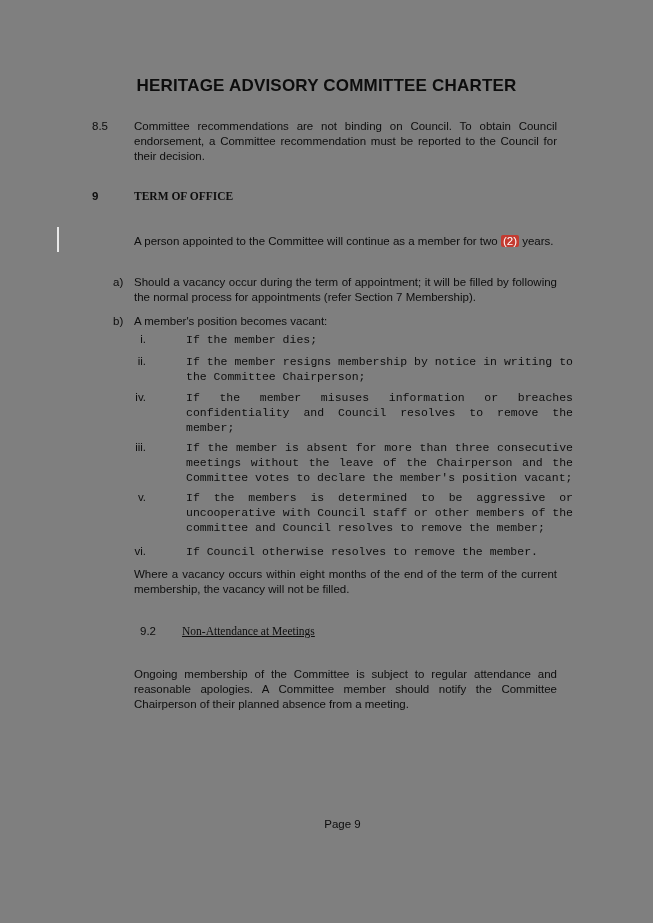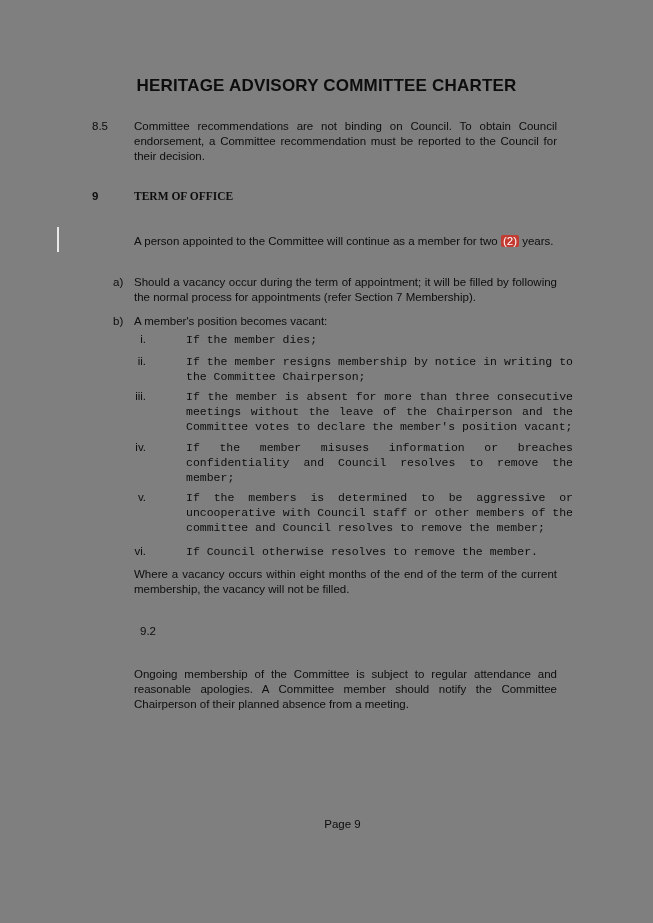--- a/index.html
+++ b/index.html
@@ -122,43 +122,44 @@
   <div class="roman-row mt-r1">
     <div class="marker">i.</div>
     <div class="roman-text">If the member dies;</div>
   </div>
 
   <div class="roman-row mt-r2">
     <div class="marker">ii.</div>
     <div class="roman-text">If the member resigns membership by notice in writing to the Committee Chairperson;</div>
   </div>
 
+  <div class="roman-row mt-r4">
+    <div class="marker">iv.</div>
+    <div class="roman-text">If the member misuses information or breaches confidentiality and Council resolves to remove the member;</div>
+  </div>
+
   <div class="roman-row mt-r3">
     <div class="marker">iii.</div>
     <div class="roman-text">If the member is absent for more than three consecutive meetings without the leave of the Chairperson and the Committee votes to declare the member's position vacant;</div>
-  </div>
-
-  <div class="roman-row mt-r4">
-    <div class="marker">iv.</div>
-    <div class="roman-text">If the member misuses information or breaches confidentiality and Council resolves to remove the member;</div>
   </div>
 
   <div class="roman-row mt-r5">
     <div class="marker">v.</div>
     <div class="roman-text">If the members is determined to be aggressive or uncooperative with Council staff or other members of the committee and Council resolves to remove the member;</div>
   </div>
 
   <div class="roman-row mt-r6">
     <div class="marker">vi.</div>
     <div class="roman-text">If Council otherwise resolves to remove the member.</div>
   </div>
 
   <div class="plain-para mt-close">Where a vacancy occurs within eight months of the end of the term of the current membership, the vacancy will not be filled.</div>
 
   <div class="sec-row mt-92">
     <div class="num">9.2</div>
+    <div class="sec-heading underline">Non-Attendance at Meetings</div>
   </div>
 
   <div class="plain-para mt-92body">Ongoing membership of the Committee is subject to regular attendance and reasonable apologies. A Committee member should notify the Committee Chairperson of their planned absence from a meeting.</div>
 
   <div class="footer">Page 9</div>
 
 </div>
 
 </body></html>

